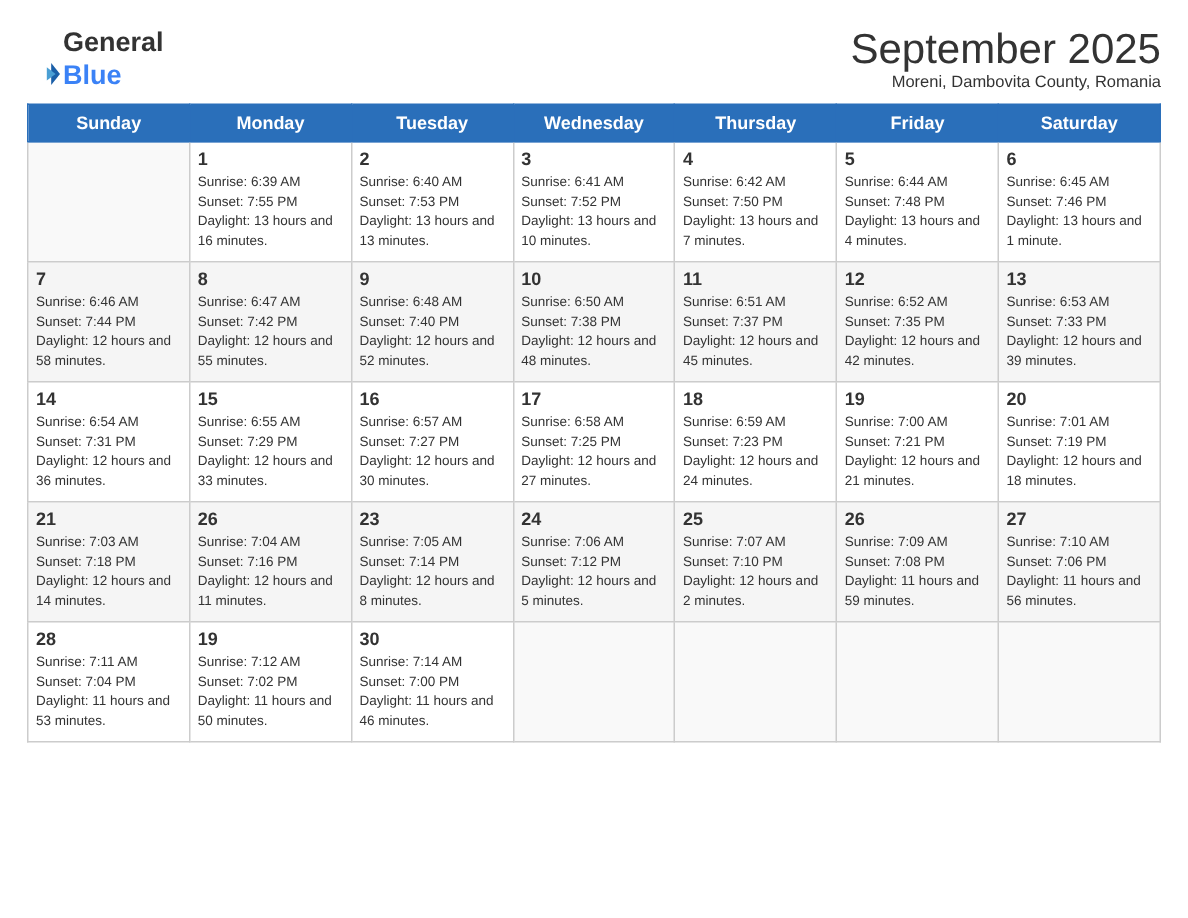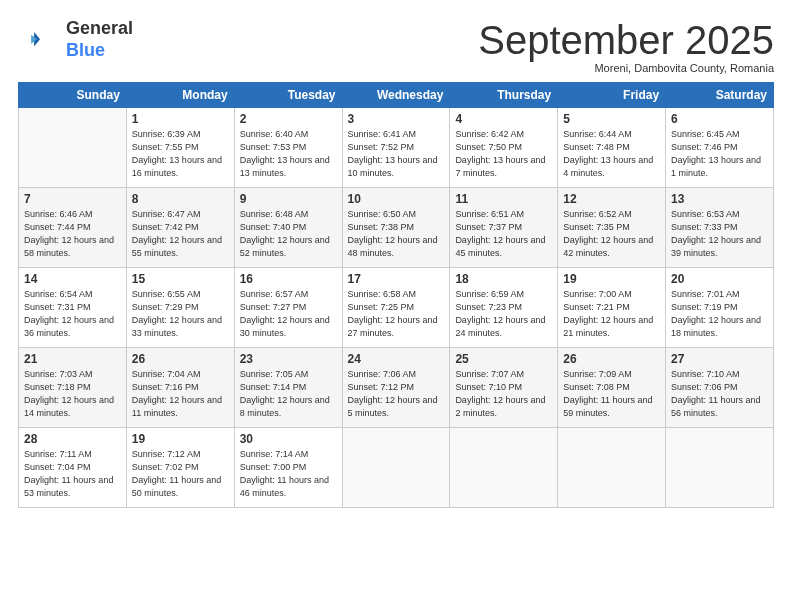--- a/index.html
+++ b/index.html
@@ -16,59 +16,58 @@
       padding: 18px 18px 10px 18px;
     }
     .header {
       display: flex;
       justify-content: space-between;
       align-items: flex-start;
       margin-bottom: 8px;
     }
     .logo {
       display: flex;
-      align-items: center;
-      gap: 24px;
+      align-items: flex-end;
     }
     .logo-text {
       font-size: 18px;
       font-weight: bold;
       color: #333;
       line-height: 1.2;
     }
     .logo-icon {
       width: 22px;
       height: 22px;
       margin-right: 2px;
     }
     .title-block {
       text-align: right;
     }
     .month-title {
-      font-size: 40px;
+      font-size: 28px;
       font-weight: normal;
       color: #333;
       line-height: 1.1;
     }
     .subtitle {
       font-size: 11px;
       color: #333;
     }
     .calendar {
       width: 100%;
       border-collapse: collapse;
       border: 1px solid #bbb;
       table-layout: fixed;
     }
     .calendar th {
       background-color: #2a6fba;
       color: #fff;
       font-size: 12px;
       font-weight: bold;
-      text-align: right;
+      text-align: center;
       padding: 5px 6px;
       border: 1px solid #2a6fba;
     }
     .calendar td {
       vertical-align: top;
       border: 1px solid #ccc;
       padding: 4px 5px;
       font-size: 9.5px;
       color: #333;
       height: 80px;

